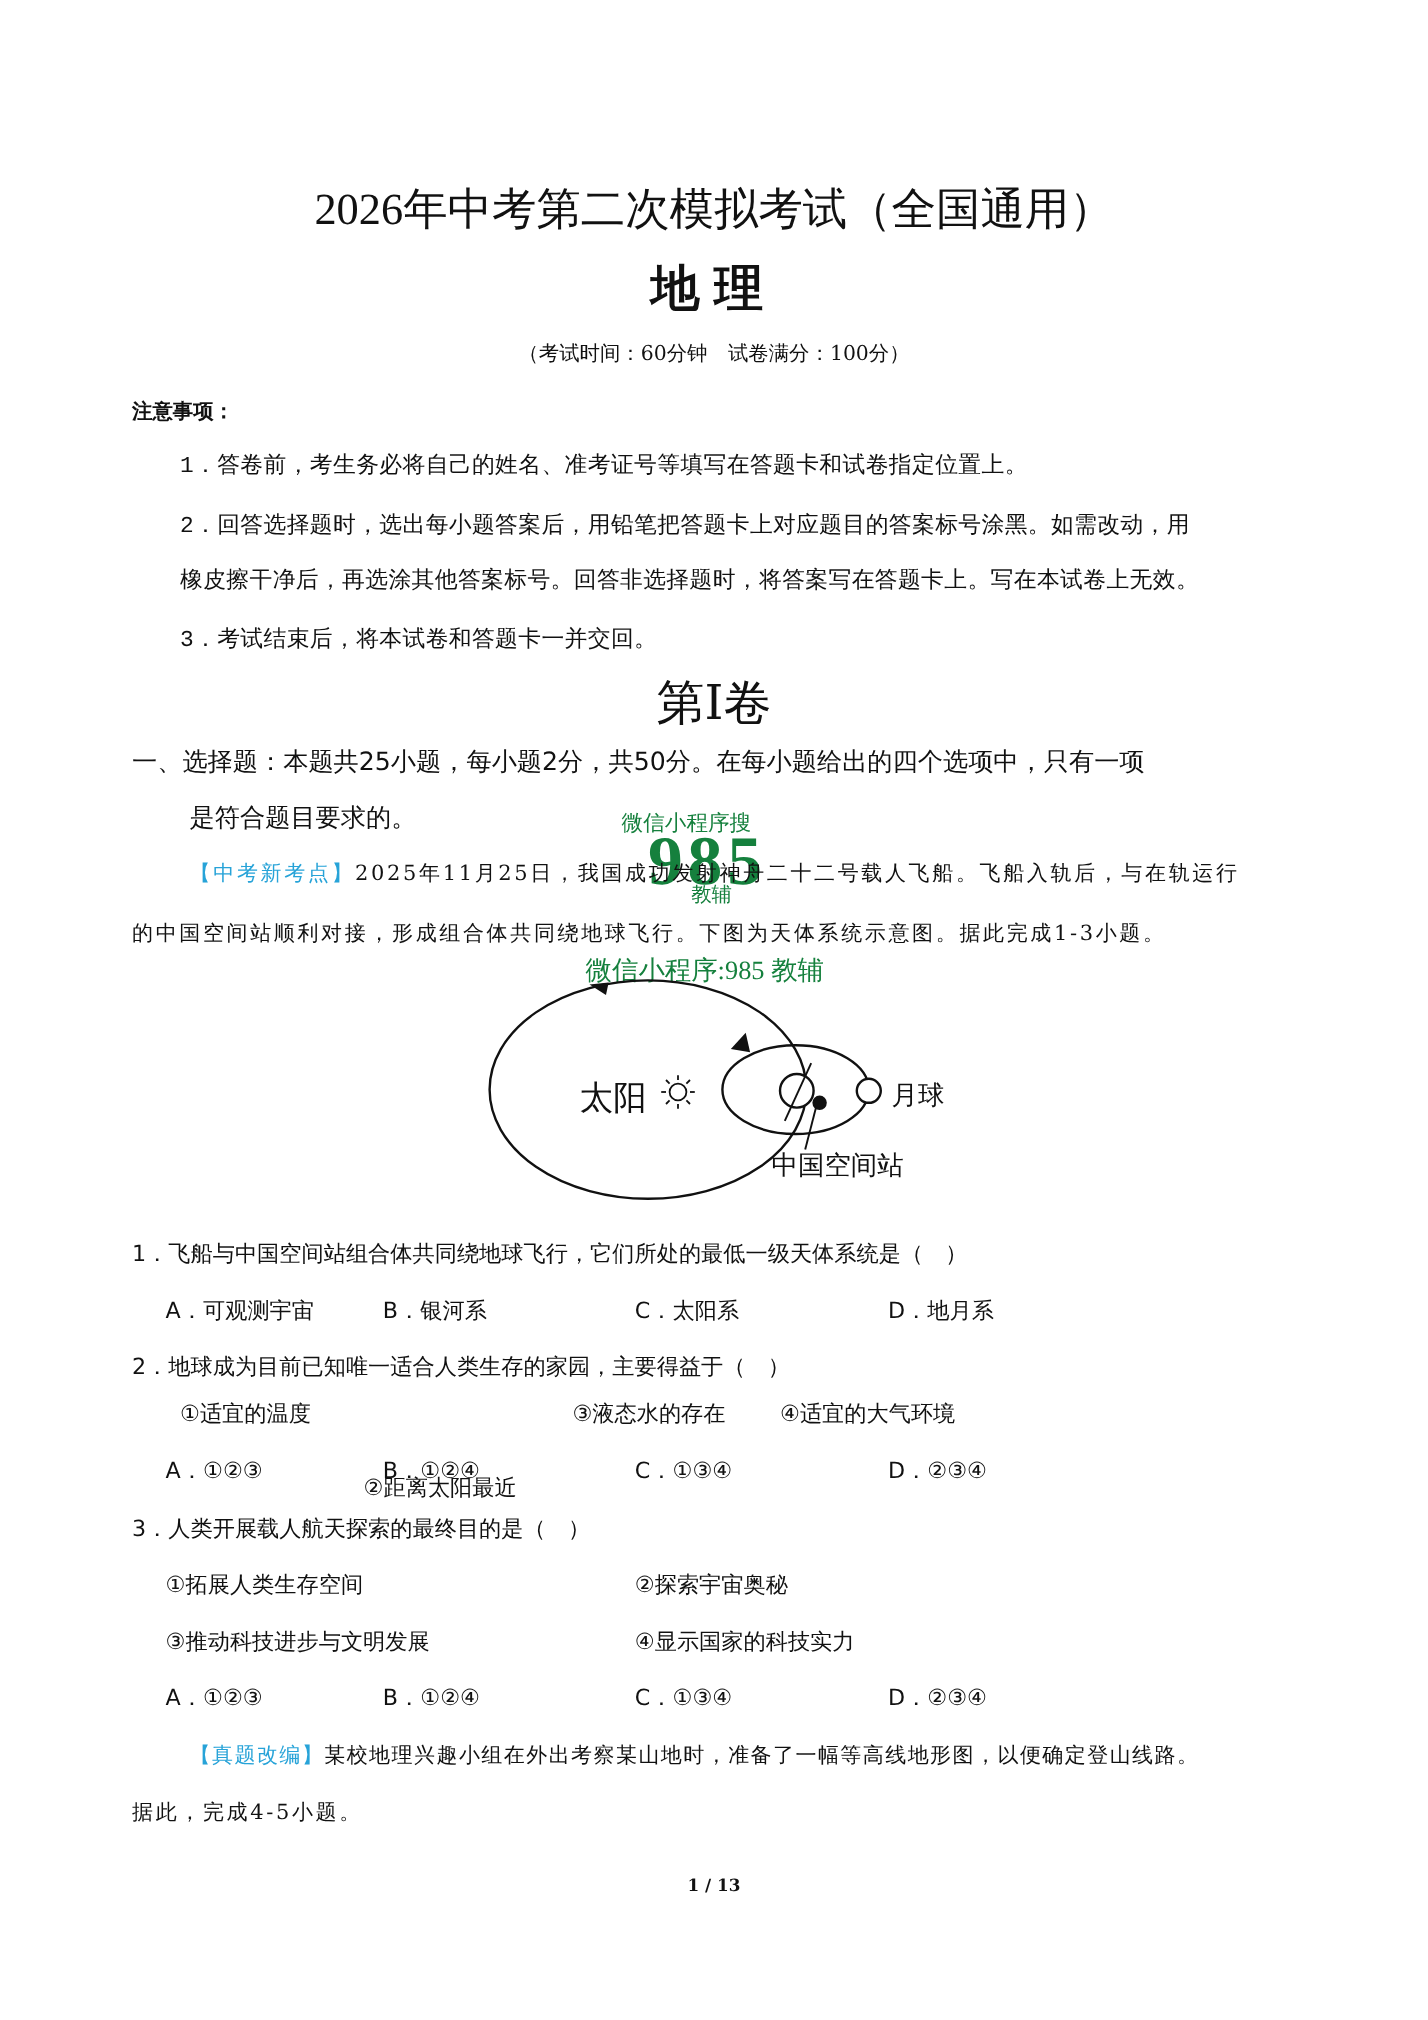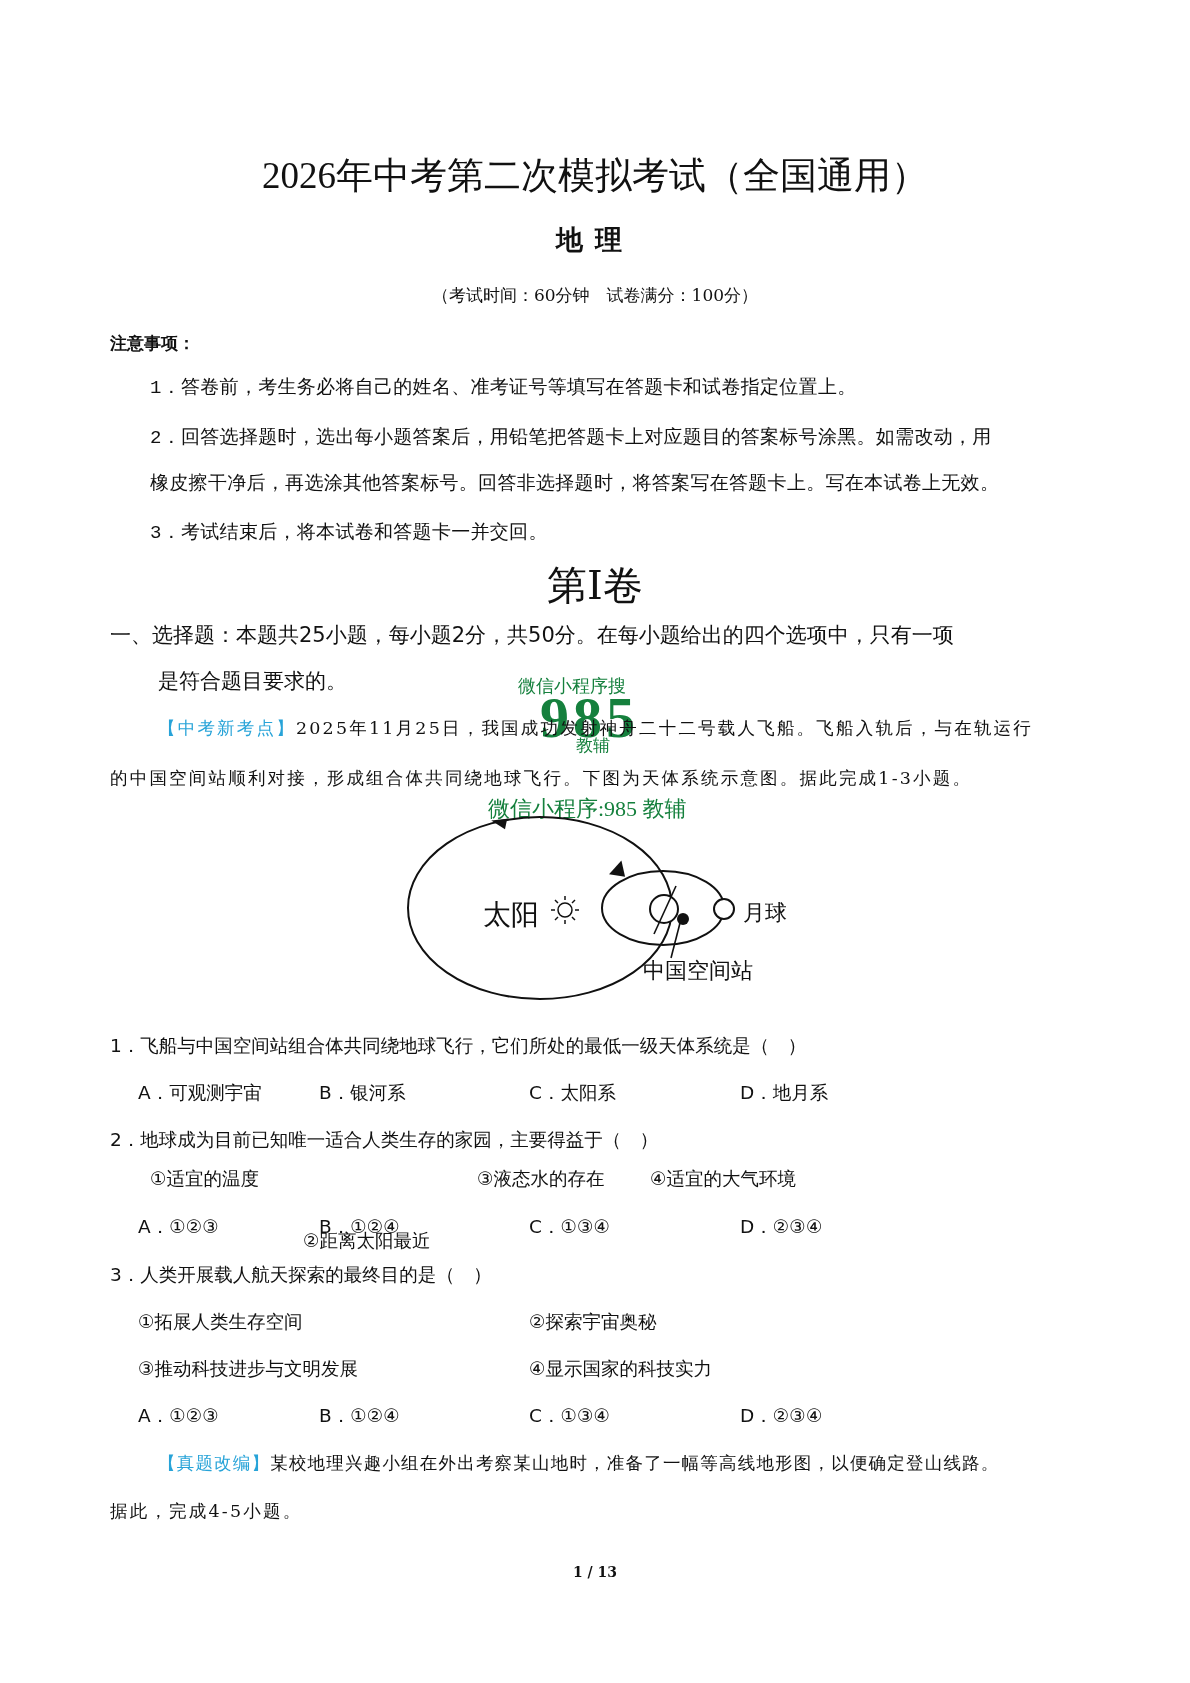--- a/index.html
+++ b/index.html
@@ -1,21 +1,21 @@
 <!DOCTYPE html>
 <html><head>
 <meta charset="utf-8">
 <style>
   html, body { margin:0; padding:0; background:#ffffff; }
   body { width:1190px; height:1683px; position:relative; overflow:hidden;
          font-family:"DejaVu Serif","Liberation Serif",serif; color:#111; }
   .abs { position:absolute; white-space:nowrap; }
   .title { left:0; width:1190px; text-align:center; top:150px; font-size:37px; line-height:52px;
            font-family:"Liberation Serif","DejaVu Serif",serif; }
-  .subject { left:0; width:1190px; text-align:center; top:214px; font-size:27px; font-weight:bold; line-height:52px;
+  .subject { left:0; width:1190px; text-align:center; top:214px; font-size:41px; font-weight:bold; line-height:52px;
              font-family:"DejaVu Sans","Liberation Sans",sans-serif; letter-spacing:12px; }
   .meta { left:0; width:1190px; text-align:center; top:282px; font-size:17px; line-height:26px; }
   .notice-head { left:110px; top:330px; font-size:17px; font-weight:bold; line-height:26px;
                  font-family:"DejaVu Sans","Liberation Sans",sans-serif;text-align:center; }
   .notice { font-size:19px; line-height:28px; font-family:Liberation Mono, monospace; letter-spacing:0.3px;}
   .vol { left:0; width:1190px; text-align:center; top:560px; font-size:40px; line-height:52px;
          font-family:"Liberation Serif","DejaVu Serif",serif; }
   .sec { font-size:21px; line-height:30px; font-family:"DejaVu Sans","Liberation Sans",sans-serif; }
   .para { font-size:17.5px; line-height:26px; letter-spacing:2.2px; }
   .tag { color:#27a3d8; }

